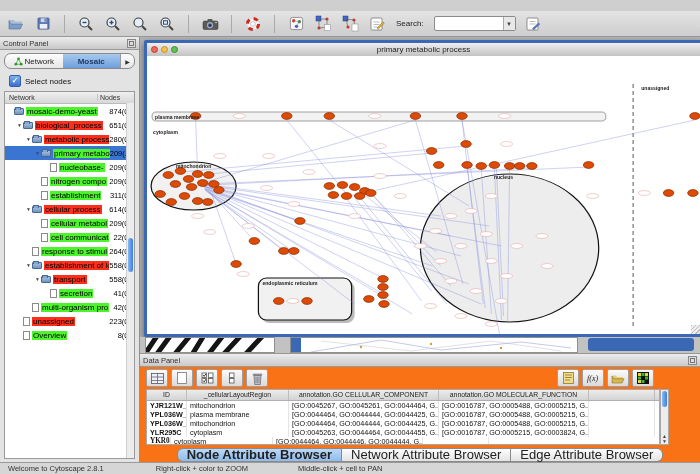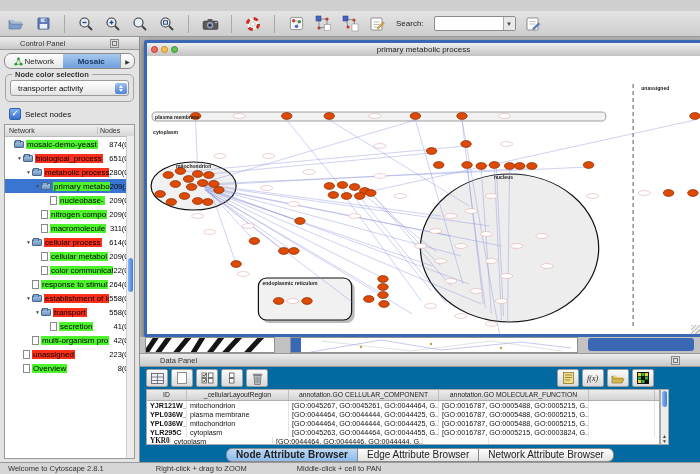--- a/index.html
+++ b/index.html
@@ -26,21 +26,21 @@
     display:flex;align-items:center;}
   .search-arrow{margin-left:auto;width:11px;height:100%;border-left:1px solid #aaa;
     font-size:6px;color:#444;display:flex;align-items:center;justify-content:center;background:#e8e8e8;}
   
   .body{position:absolute;top:37px;left:0;right:0;bottom:11px;display:flex;}
   
   .control-panel{width:140px;flex:0 0 140px;background:#e3e3e3;border-right:1px solid #8f8f8f;
     display:flex;flex-direction:column;box-sizing:border-box;}
   .panel-header{height:12px;background:linear-gradient(#ececec,#cscscs,#c9c9c9);
     background:linear-gradient(#ececec,#c9c9c9);border-bottom:1px solid #9a9a9a;
-    display:flex;align-items:center;font-size:7.5px;color:#333;padding:0 20px;}
+    display:flex;align-items:center;font-size:7.5px;color:#333;padding:0 3px;}
   .float-ico{margin-left:auto;width:7px;height:7px;border:1px solid #888;background:#ddd;position:relative;}
   .float-ico:before{content:"";position:absolute;right:1px;top:1px;width:3px;height:3px;border:1px solid #777;}
   .cp-tabs{margin:3px 4px 2px;height:14px;display:flex;border:1px solid #8a8a8a;border-radius:7px;
     background:linear-gradient(#fdfdfd,#e6e6e6);overflow:hidden;font-size:8px;color:#222;}
   .cp-tab{flex:1;display:flex;align-items:center;justify-content:center;gap:2px;}
   .cp-tab.active{background:linear-gradient(#a8c9ef,#6f9fdd);font-weight:bold;color:#1b3a66;}
   .cp-tab-more{width:13px;display:flex;align-items:center;justify-content:center;
     border-left:1px solid #9a9a9a;font-size:6px;color:#333;}
   .groupbox{border:1px solid #a5a5a5;border-radius:5px;margin:3px 5px 2px;padding:5px 4px 5px;position:relative;}
   .groupbox .legend{position:absolute;top:-5px;left:6px;background:#e3e3e3;padding:0 3px;
@@ -91,42 +91,42 @@
     font-size:8px;color:#222;}
   .net-titlebar .lights{top:3px;left:4px;}
   .net-canvas{position:absolute;top:13px;left:0;right:0;bottom:0;background:#fff;overflow:hidden;}
   .grip{position:absolute;right:0;bottom:0;width:9px;height:9px;
     background:repeating-linear-gradient(135deg,#bbb 0 1px,#eee 1px 3px);}
   .strip{position:absolute;left:0;right:0;bottom:0;height:16px;background:#c2c2c2;}
   .frag{position:absolute;top:0;height:16px;background:#fff;border:1px solid #909090;box-sizing:border-box;overflow:hidden;}
   .frag-blue-sq{position:absolute;left:0;top:0;width:10px;height:16px;background:#3a68b4;}
   .frag-bar{position:absolute;top:1px;height:13px;background:#3a68b4;border-radius:3px;}
   
-  .data-panel{height:110px;flex:0 0 110px;background:#0369a1;border-top:1px solid #979797;
+  .data-panel{height:110px;flex:0 0 110px;background:#f97316;border-top:1px solid #979797;
     display:flex;flex-direction:column;box-sizing:border-box;}
   .dp-toolbar{height:22px;display:flex;align-items:center;padding:0 6px;gap:3px;flex:0 0 auto;}
   .dp-btn{width:20px;height:16px;border:1px solid #9e9e9e;border-radius:2px;
     background:linear-gradient(#fbfbfb,#dadada);display:flex;align-items:center;justify-content:center;flex:0 0 auto;}
   .dp-right{margin-left:auto;display:flex;gap:3px;margin-right:40px;}
   .dp-tablewrap{flex:1;position:relative;margin:0 4px;}
   .dp-table{position:absolute;left:2px;top:0;bottom:3px;width:512px;background:#fff;
     border:1px solid #a8a8a8;overflow:hidden;}
   .dp-thead{display:flex;height:10px;background:linear-gradient(#ececec,#d4d4d4);border-bottom:1px solid #b0b0b0;}
   .dp-th{font-size:6.8px;color:#222;text-align:center;border-right:1px solid #bdbdbd;
     overflow:hidden;white-space:nowrap;line-height:10px;box-sizing:border-box;}
   .dp-tr{display:flex;height:9px;}
   .dp-td{font-size:7.2px;color:#111;padding-left:3px;border-right:1px solid #e4e4e4;
     overflow:hidden;white-space:nowrap;line-height:9px;box-sizing:border-box;}
   .dp-td.b{font-weight:bold;}
   .dp-scroll{position:absolute;left:516px;top:0;bottom:3px;width:9px;background:#ececec;border:1px solid #a8a8a8;box-sizing:border-box;}
   .dp-thumb{position:absolute;left:1px;right:1px;top:1px;height:16px;border-radius:3px;
     background:linear-gradient(90deg,#8ab8f2,#3d7de0);}
   .dp-arrows{position:absolute;left:1px;right:1px;bottom:0;font-size:5px;color:#444;text-align:center;line-height:5px;}
   .dp-tabs{height:15px;display:flex;justify-content:center;align-items:flex-start;flex:0 0 auto;}
-  .dp-tab{font-size:10px;color:#222;height:12px;line-height:12px;padding:0 9px;
+  .dp-tab{font-size:13px;color:#222;height:12px;line-height:12px;padding:0 9px;
     border:1px solid #8a8a8a;border-left:none;background:linear-gradient(#fdfdfd,#e3e3e3);}
   .dp-tab:first-child{border-left:1px solid #8a8a8a;border-radius:6px 0 0 6px;}
   .dp-tab:last-child{border-radius:0 6px 6px 0;}
   .dp-tab.active{background:linear-gradient(#bcd8f5,#8fbcec);font-weight:bold;}
   
   .status-bar{position:absolute;left:0;right:0;bottom:0;height:11px;background:#d6d6d6;
     border-top:1px solid #9a9a9a;font-size:7.5px;color:#333;display:flex;align-items:center;}
   .status-bar span{white-space:nowrap;}
   .st1{margin-left:8px;} .st2{margin-left:52px;} .st3{margin-left:50px;}
   svg{display:block;}
@@ -264,30 +264,20 @@
               <circle cx="2" cy="8" r="1.5" fill="#2a9a2a"></circle>
               <circle cx="8" cy="8" r="1.5" fill="#2a9a2a"></circle>
             </svg>
           <span>Network</span>
         </div>
         <div class="cp-tab active">
           <span>Mosaic</span>
         </div>
         <div class="cp-tab-more">▶</div>
       </div>
-      <div class="groupbox">
-        <span class="legend">Node color selection</span>
-        <div class="combo">
-          <span>transporter activity</span>
-          <span class="stepper">
-              <i class="up"></i>
-              <i class="dn"></i>
-            </span>
-        </div>
-      </div>
       <div class="cb-row">
         <span class="cb">✓</span>
         <span>Select nodes</span>
       </div>
       <div class="tree">
         <div class="tree-header">
           <span class="c1">Network</span>
           <span class="c2">Nodes</span>
         </div>
         <div class="tree-rows" id="tree-rows">
@@ -330,42 +320,42 @@
               <span class="tind" style="width: 29px;"></span>
               <span class="tarrow"></span>
               <span class="ticon doc"></span>
               <span class="tlabel hl-green">nitrogen compo</span>
               <span class="tcount">209(0)</span>
             </div>
             <div class="trow">
               <span class="tind" style="width: 29px;"></span>
               <span class="tarrow"></span>
               <span class="ticon doc"></span>
-              <span class="tlabel hl-green">macromolecule</span>
+              <span class="tlabel hl-green">establishment</span>
               <span class="tcount">311(0)</span>
             </div>
             <div class="trow">
               <span class="tind" style="width: 20px;"></span>
               <span class="tarrow">▼</span>
               <span class="ticon folder"></span>
               <span class="tlabel hl-red">cellular process</span>
               <span class="tcount">614(0)</span>
             </div>
             <div class="trow">
               <span class="tind" style="width: 29px;"></span>
               <span class="tarrow"></span>
               <span class="ticon doc"></span>
               <span class="tlabel hl-green">cellular metabol</span>
               <span class="tcount">209(0)</span>
             </div>
             <div class="trow">
               <span class="tind" style="width: 29px;"></span>
               <span class="tarrow"></span>
               <span class="ticon doc"></span>
-              <span class="tlabel hl-green">color communicat</span>
+              <span class="tlabel hl-green">cell communicat</span>
               <span class="tcount">22(0)</span>
             </div>
             <div class="trow">
               <span class="tind" style="width: 20px;"></span>
               <span class="tarrow"></span>
               <span class="ticon doc"></span>
               <span class="tlabel hl-green">response to stimul</span>
               <span class="tcount">264(0)</span>
             </div>
             <div class="trow">
@@ -719,25 +709,25 @@
                 <span class="dp-td" style="width: 66px;"></span>
               </div>
             </div>
           <div class="dp-scroll">
             <div class="dp-thumb"></div>
             <div class="dp-arrows">▲<br>▼</div>
           </div>
         </div>
         <div class="dp-tabs" id="browser-tabs">
             <div class="dp-tab active">Node Attribute Browser</div>
+            <div class="dp-tab">Network Attribute Browser</div>
             <div class="dp-tab">Edge Attribute Browser</div>
-            <div class="dp-tab">Network Attribute Browser</div>
           </div>
       </div>
     </div>
   </div>
 
   <div class="status-bar">
     <span class="st1">Welcome to Cytoscape 2.8.1</span>
-    <span class="st2">Right-click + drag to ZOOM</span>
+    <span class="st2">Right-click + color to ZOOM</span>
     <span class="st3">Middle-click + cell to PAN</span>
   </div>
 </div>
 
 </body></html>

